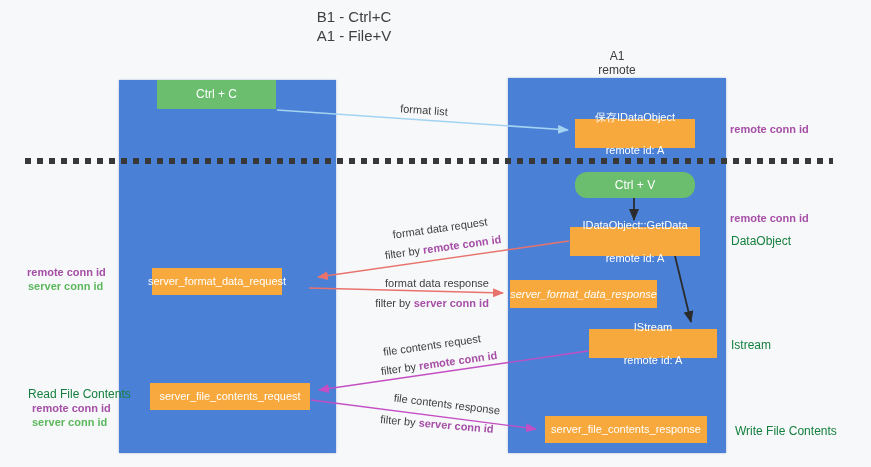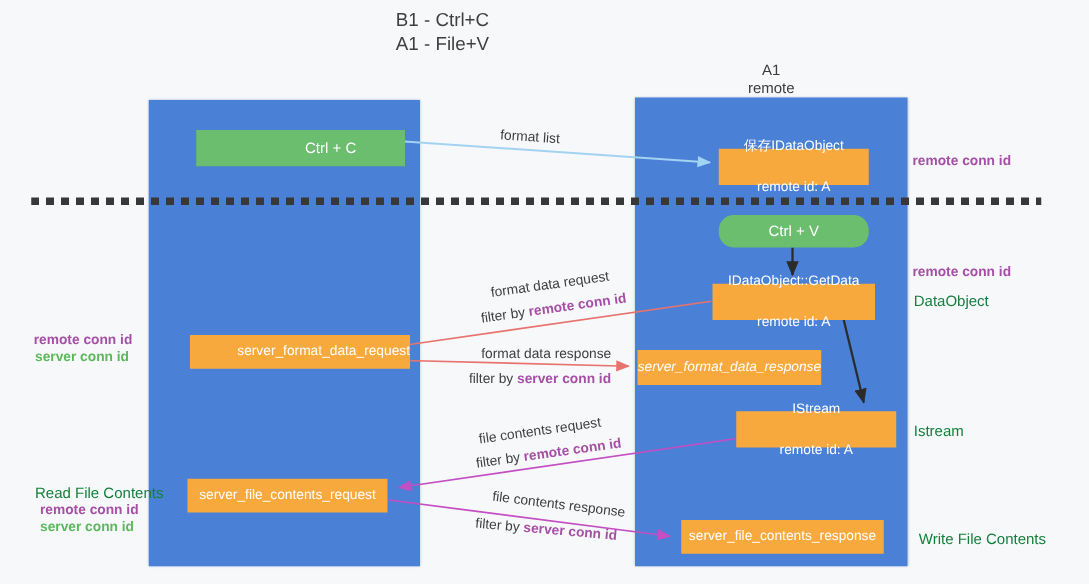--- a/index.html
+++ b/index.html
@@ -61,39 +61,39 @@
     </defs>
     <line x1="277" y1="110" x2="568" y2="130" stroke="#a3d3f2" stroke-width="1.6" marker-end="url(#mk-blue)"></line>
     <line x1="634" y1="198" x2="634" y2="220" stroke="#2b2b2b" stroke-width="1.8" marker-end="url(#mk-black)"></line>
     <line x1="569" y1="241" x2="318" y2="277" stroke="#e8736e" stroke-width="1.4" marker-end="url(#mk-red)"></line>
     <line x1="309" y1="288" x2="503" y2="293" stroke="#e8736e" stroke-width="1.4" marker-end="url(#mk-red)"></line>
     <line x1="675" y1="256" x2="691" y2="322" stroke="#2b2b2b" stroke-width="1.8" marker-end="url(#mk-black)"></line>
     <line x1="588" y1="351" x2="319" y2="390" stroke="#c44ec4" stroke-width="1.4" marker-end="url(#mk-magenta)"></line>
     <line x1="311" y1="400" x2="536" y2="429" stroke="#c44ec4" stroke-width="1.4" marker-end="url(#mk-magenta)"></line>
   </svg>
 
-  <div class="box green" style="left:157px;top:104px;width:119px;height:29px;padding-left:48px;">
+  <div class="box green" style="left:157px;top:80px;width:119px;height:29px;">
     <div>Ctrl + C</div>
   </div>
 
   <div class="box orange" style="left:575px;top:119px;width:120px;height:29px;">
     <div>保存IDataObject</div>
     <div>remote id: A</div>
   </div>
 
   <div class="box green" style="left:575px;top:172px;width:120px;height:26px;border-radius:12px;">
     <div>Ctrl + V</div>
   </div>
 
   <div class="box orange" style="left:570px;top:227px;width:130px;height:29px;">
     <div>IDataObject::GetData</div>
     <div>remote id: A</div>
   </div>
 
-  <div class="box orange" style="left:152px;top:268px;width:176px;height:27px;align-items:flex-end;">
+  <div class="box orange" style="left:152px;top:268px;width:130px;height:27px;">
     <div>server_format_data_request</div>
   </div>
 
   <div class="box orange" style="left:510px;top:280px;width:147px;height:28px;font-style:italic;">
     <div>server_format_data_response</div>
   </div>
 
   <div class="box orange" style="left:589px;top:329px;width:128px;height:29px;">
     <div>IStream</div>
     <div>remote id: A</div>

